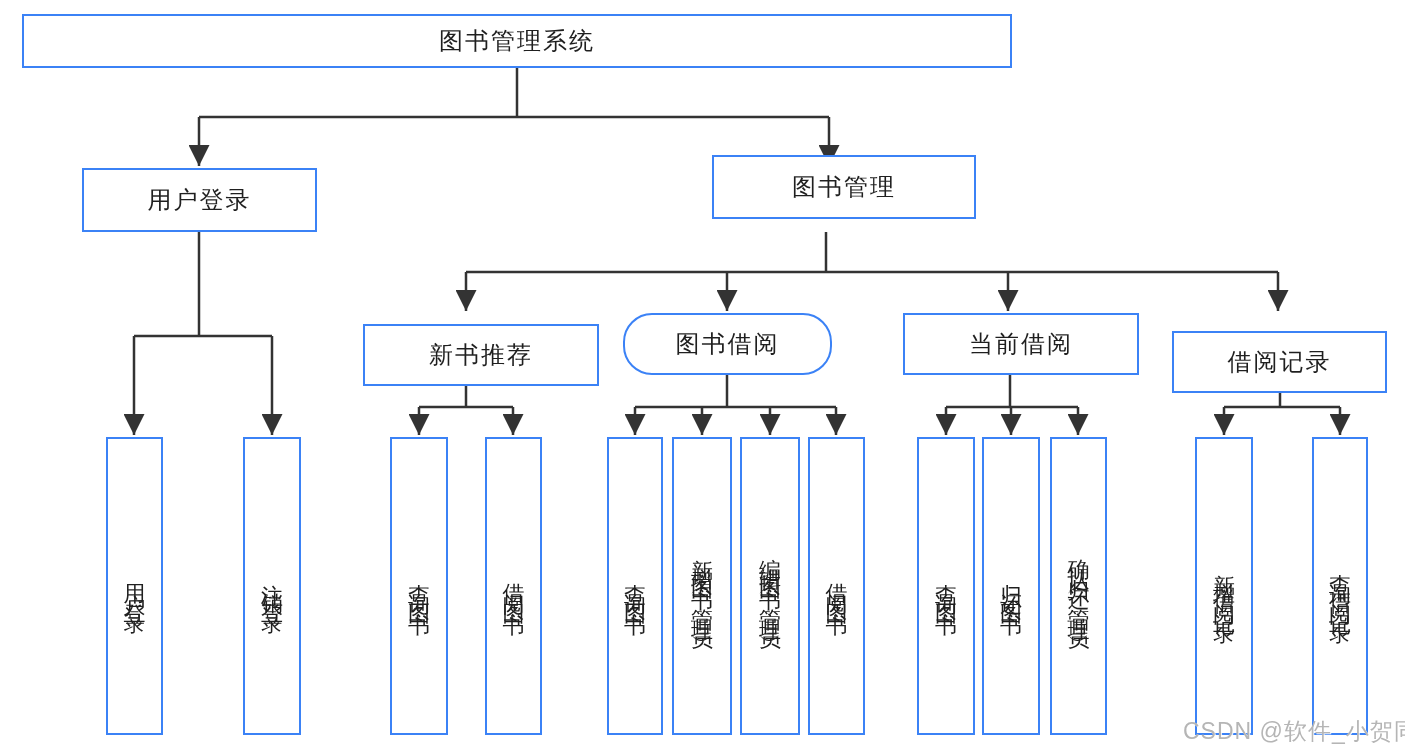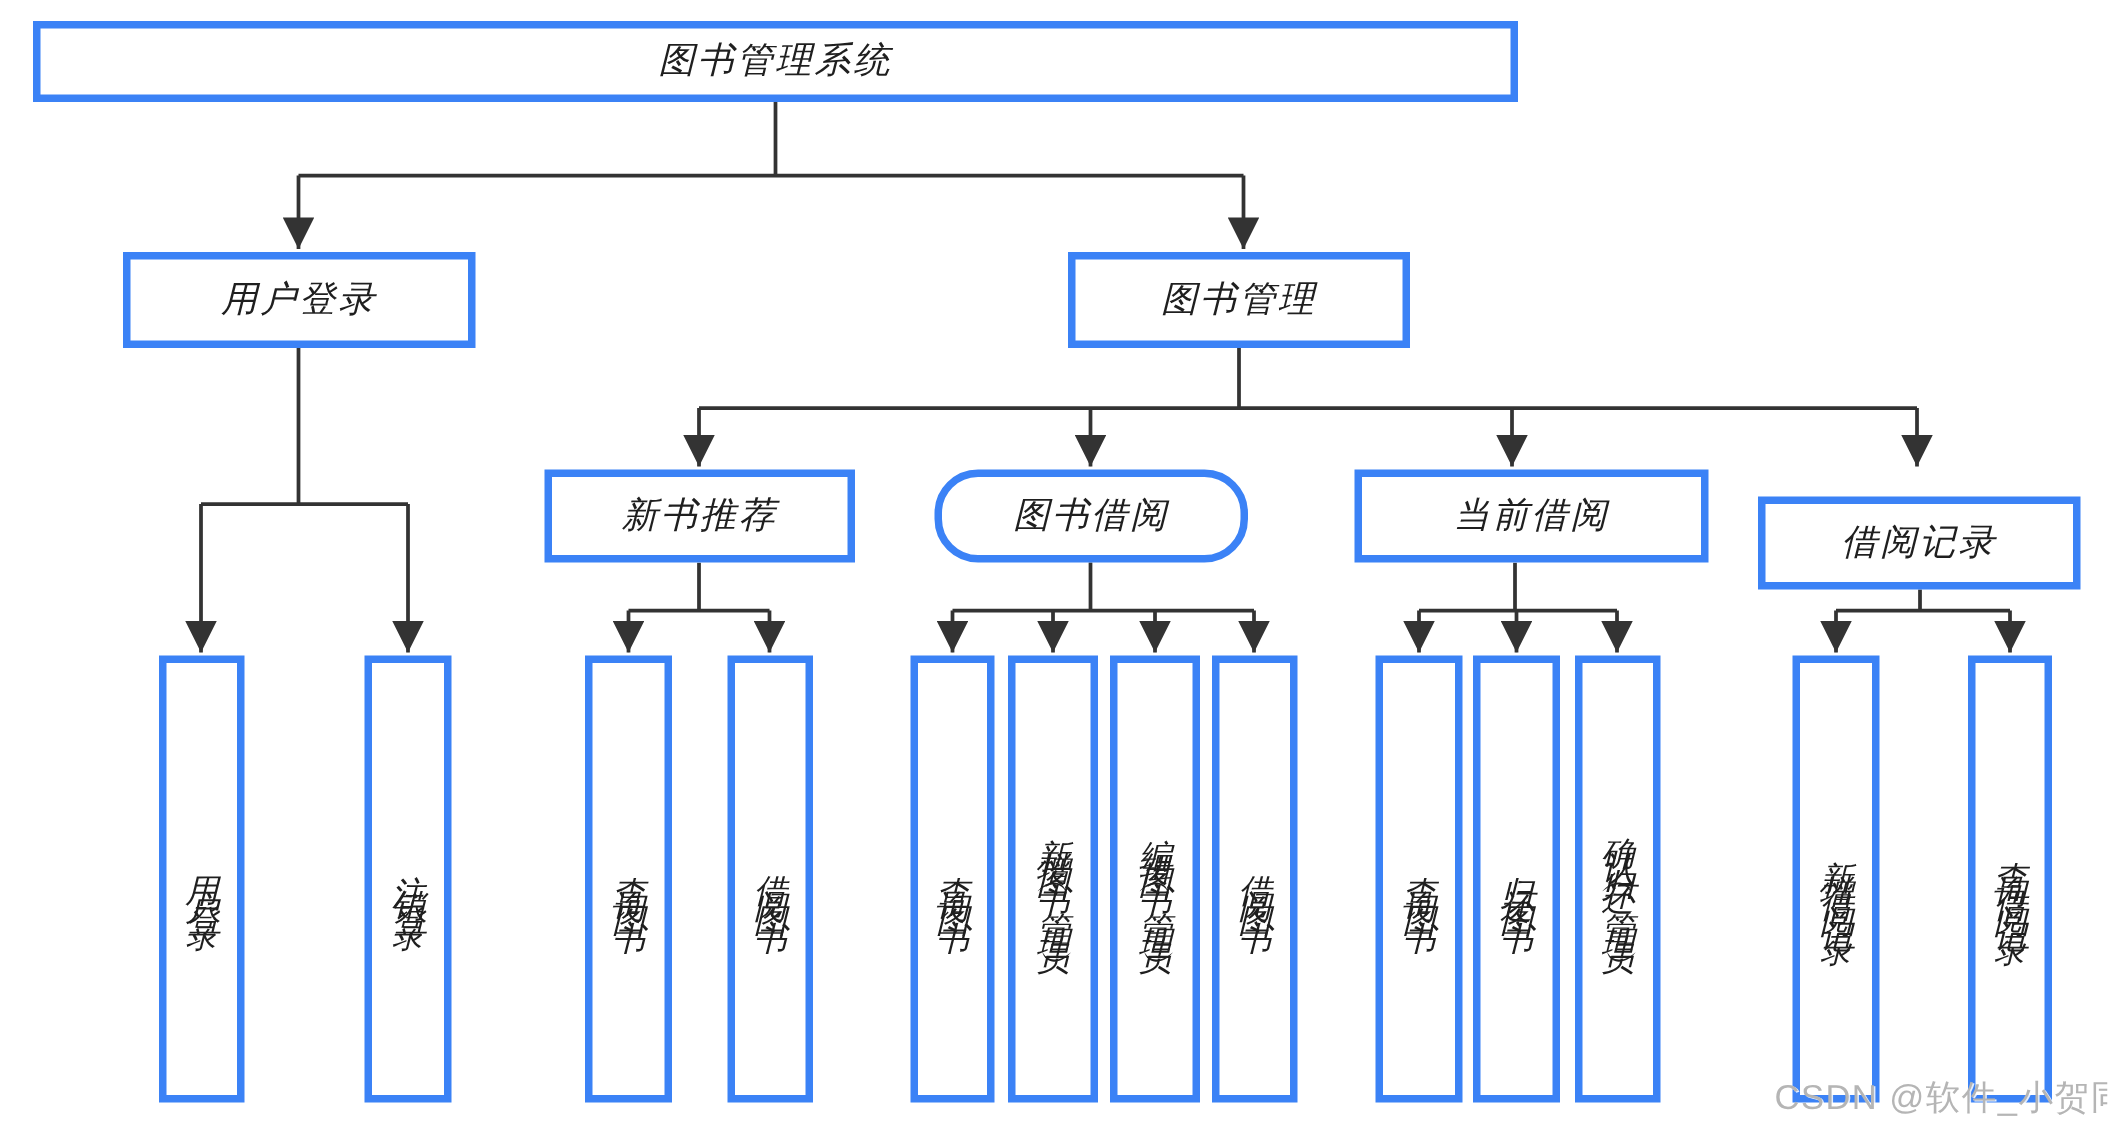--- a/index.html
+++ b/index.html
@@ -15,32 +15,31 @@
   #wires {
     position: absolute;
     left: 0; top: 0;
     width: 1405px; height: 747px;
     z-index: 1;
     pointer-events: none;
   }
   .node {
     position: absolute;
     background: #ffffff;
-    border: 5px solid #3b82f6;
+    border: 2px solid #3b82f6;
     color: #1f1f1f;
     display: flex;
     align-items: center;
     justify-content: center;
     z-index: 2;
     font-size: 24px;
     font-weight: 500;
     letter-spacing: 2px;
     line-height: 1;
     white-space: nowrap;
-    font-style: italic;
   }
   .node.vert {
     font-size: 22px;
     font-weight: 500;
     letter-spacing: 0;
     white-space: normal;
   }
   .node.vert .vtext {
     writing-mode: vertical-rl;
     text-orientation: mixed;
@@ -111,30 +110,30 @@
       <path d="M1280,375 V407"></path>
       <path d="M1224,407 H1340"></path>
       <path d="M1224,407 V435" marker-end="url(#ah)"></path>
       <path d="M1340,407 V435" marker-end="url(#ah)"></path>
     </g>
   </svg>
 
   <div class="node" style="left:22px; top:14px; width:990px; height:54px;">图书管理系统</div>
 
   <div class="node" style="left:82px; top:168px; width:235px; height:64px;">用户登录</div>
-  <div class="node" style="left:712px; top:168px; width:228px; height:64px;">图书管理</div>
+  <div class="node" style="left:712px; top:155px; width:264px; height:64px;">图书管理</div>
 
   <div class="node vert" style="left:106px; top:437px; width:57px; height:298px;">
     <span class="vtext">用户登录</span>
   </div>
   <div class="node vert" style="left:243px; top:437px; width:58px; height:298px;">
     <span class="vtext">注销登录</span>
   </div>
 
-  <div class="node" style="left:363px; top:313px; width:207px; height:62px;">新书推荐</div>
+  <div class="node" style="left:363px; top:324px; width:236px; height:62px;">新书推荐</div>
   <div class="node" style="left:623px; top:313px; width:209px; height:62px;border-radius:29px;">图书借阅</div>
   <div class="node" style="left:903px; top:313px; width:236px; height:62px;">当前借阅</div>
   <div class="node" style="left:1172px; top:331px; width:215px; height:62px;">借阅记录</div>
 
   <div class="node vert" style="left:390px; top:437px; width:58px; height:298px;">
     <span class="vtext">查询图书</span>
   </div>
   <div class="node vert" style="left:485px; top:437px; width:57px; height:298px;">
     <span class="vtext">借阅图书</span>
   </div>

